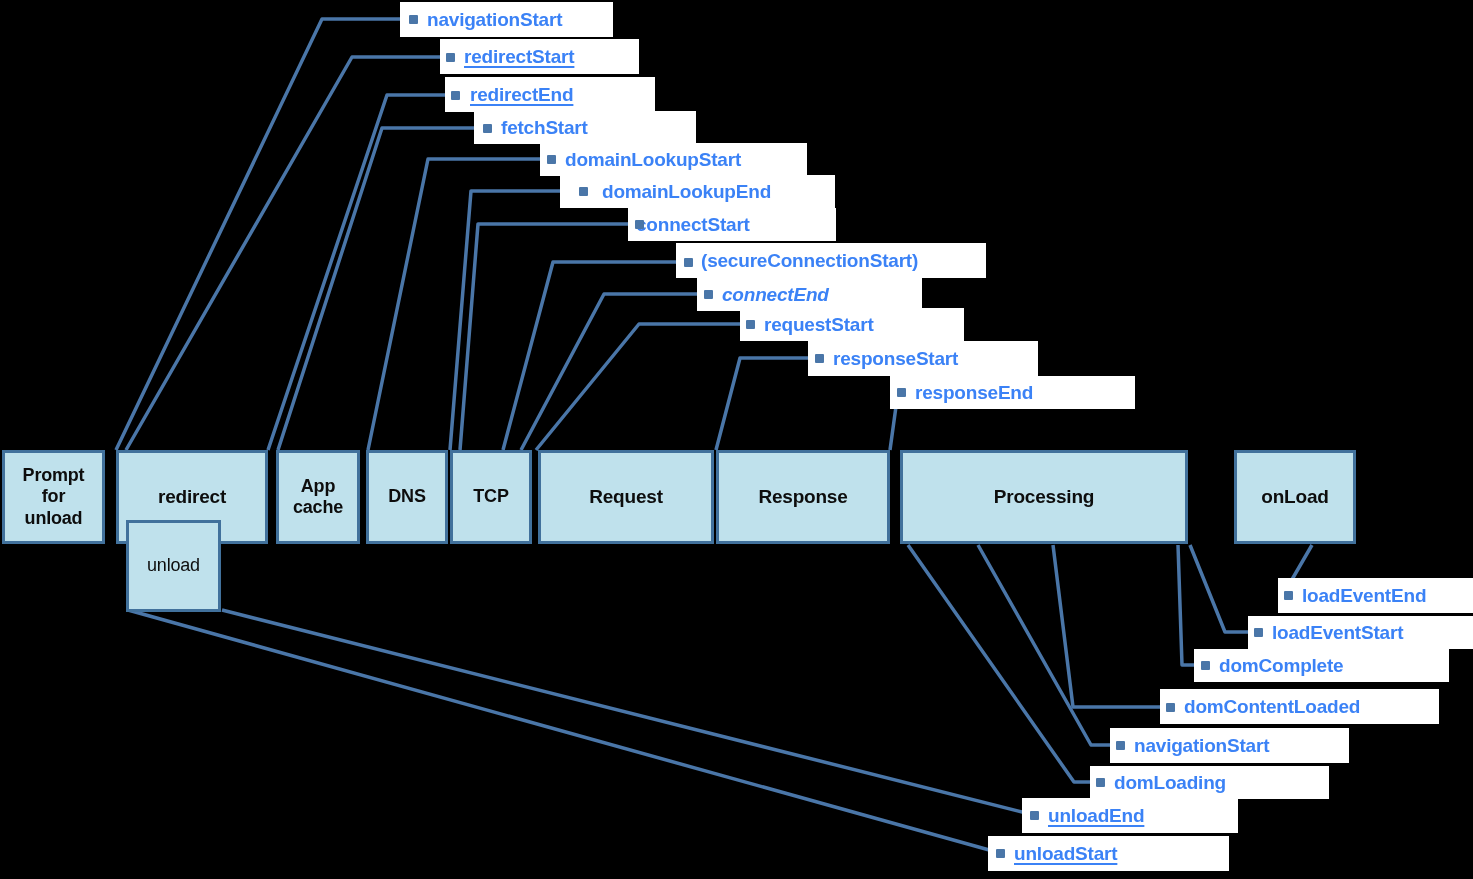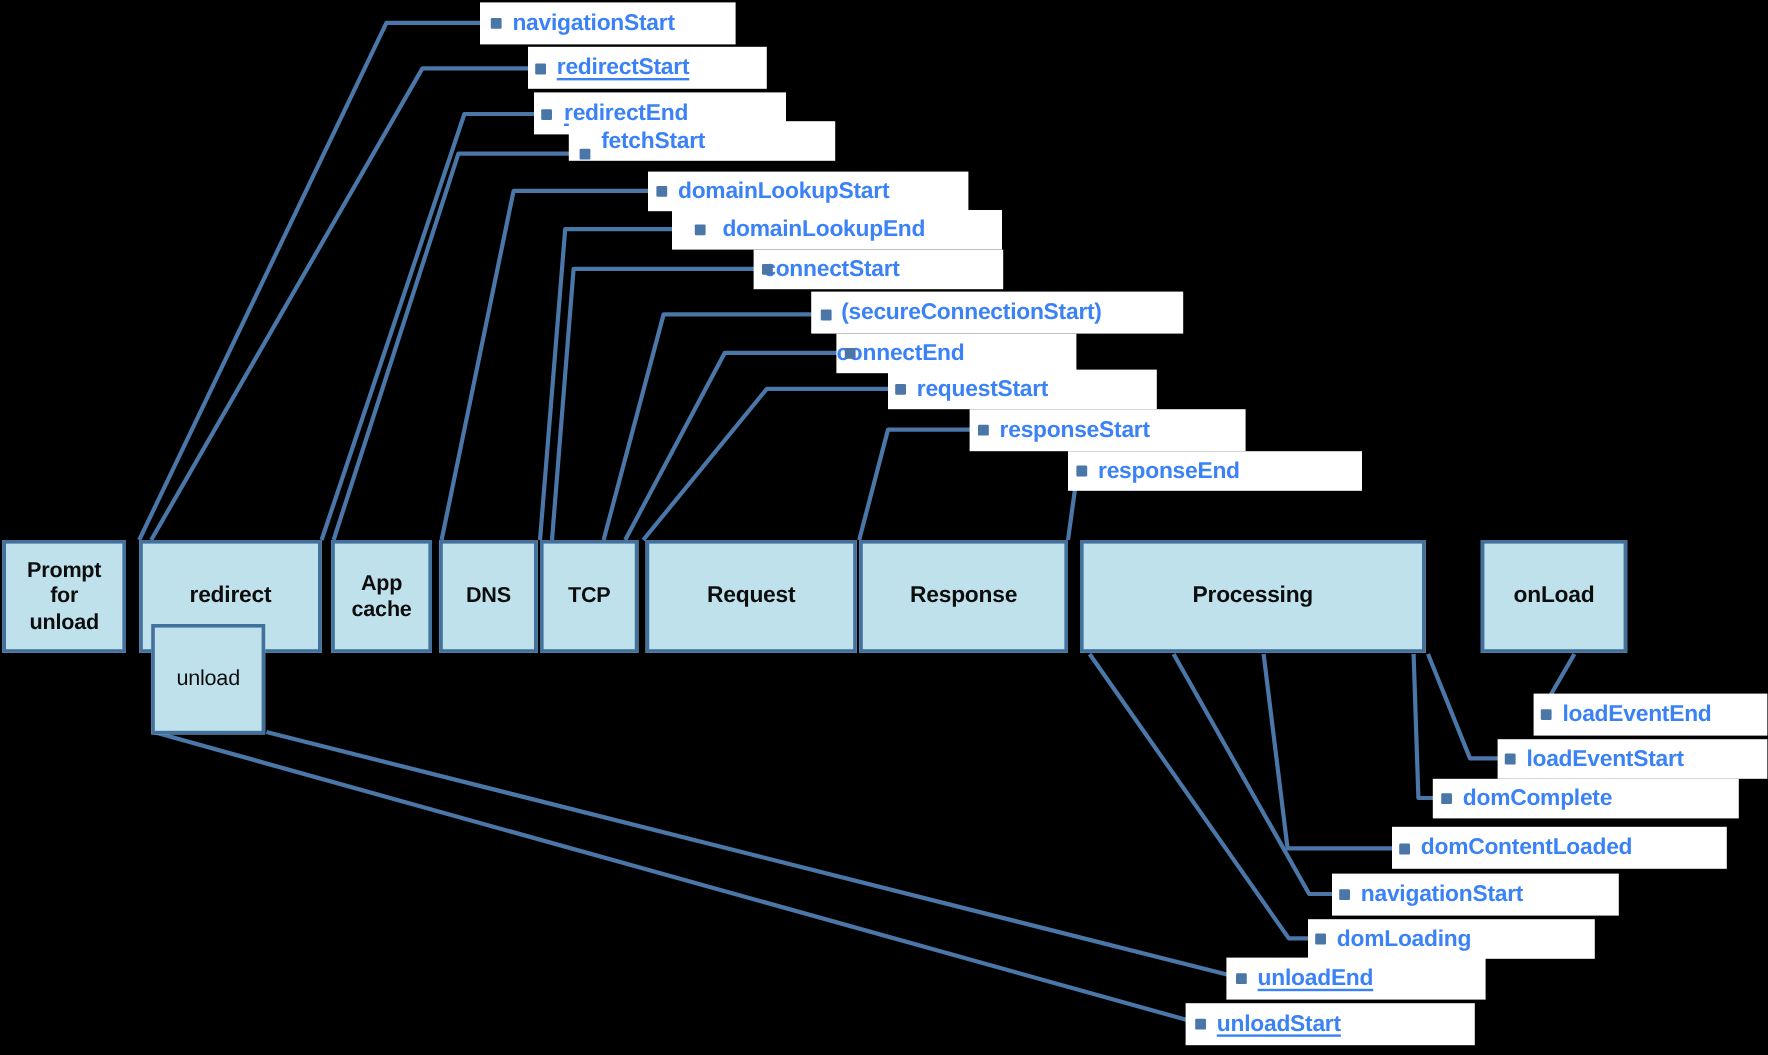--- a/index.html
+++ b/index.html
@@ -145,41 +145,41 @@
       </div>
       <div class="mk-dot" style="left: 409px; top: 15px;"></div>
       <div class="marker underlined" style="left: 440px; top: 39px; width: 175px; height: 35px; padding-left: 24px;">
         <span class="mk-text">redirectStart</span>
       </div>
       <div class="mk-dot" style="left: 446px; top: 53px;"></div>
       <div class="marker underlined" style="left: 445px; top: 77px; width: 185px; height: 35px; padding-left: 25px;">
         <span class="mk-text">redirectEnd</span>
       </div>
       <div class="mk-dot" style="left: 451px; top: 91px;"></div>
-      <div class="marker" style="left: 474px; top: 101px; width: 195px; height: 33px; padding-left: 27px;">
+      <div class="marker" style="left: 474px; top: 111px; width: 195px; height: 33px; padding-left: 27px;">
         <span class="mk-text">fetchStart</span>
       </div>
       <div class="mk-dot" style="left: 483px; top: 124px;"></div>
       <div class="marker" style="left: 540px; top: 143px; width: 242px; height: 33px; padding-left: 25px;">
         <span class="mk-text">domainLookupStart</span>
       </div>
       <div class="mk-dot" style="left: 547px; top: 155px;"></div>
       <div class="marker" style="left: 560px; top: 175px; width: 233px; height: 33px; padding-left: 42px;">
         <span class="mk-text">domainLookupEnd</span>
       </div>
       <div class="mk-dot" style="left: 579px; top: 187px;"></div>
       <div class="marker" style="left: 628px; top: 208px; width: 200px; height: 33px; padding-left: 8px;">
         <span class="mk-text">connectStart</span>
       </div>
       <div class="mk-dot" style="left: 635px; top: 220px;"></div>
       <div class="marker" style="left: 676px; top: 243px; width: 285px; height: 35px; padding-left: 25px;">
         <span class="mk-text">(secureConnectionStart)</span>
       </div>
       <div class="mk-dot" style="left: 684px; top: 258px;"></div>
-      <div class="marker" style="left: 697px; top: 278px; width: 200px; height: 33px; ">
+      <div class="marker" style="left: 697px; top: 278px; width: 200px; height: 33px; padding-left: 25px; font-style: italic;">
         <span class="mk-text">connectEnd</span>
       </div>
       <div class="mk-dot" style="left: 704px; top: 290px;"></div>
       <div class="marker" style="left: 740px; top: 308px; width: 200px; height: 33px; padding-left: 24px;">
         <span class="mk-text">requestStart</span>
       </div>
       <div class="mk-dot" style="left: 746px; top: 320px;"></div>
       <div class="marker" style="left: 808px; top: 341px; width: 205px; height: 35px; padding-left: 25px;">
         <span class="mk-text">responseStart</span>
       </div>

